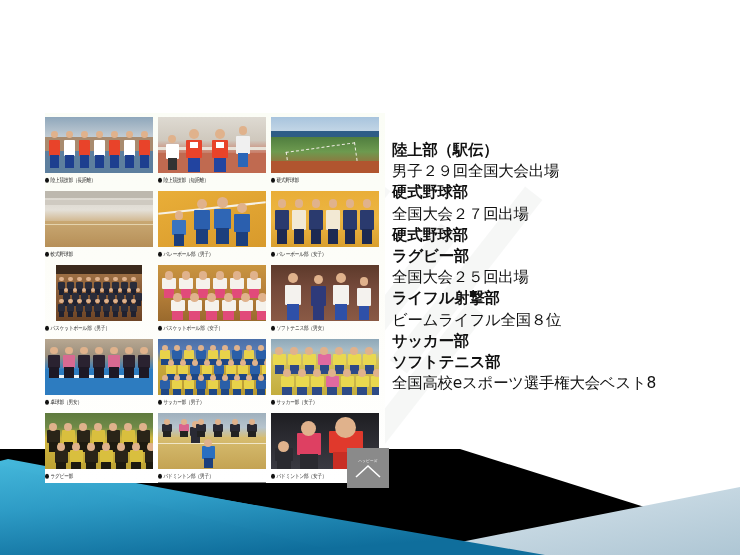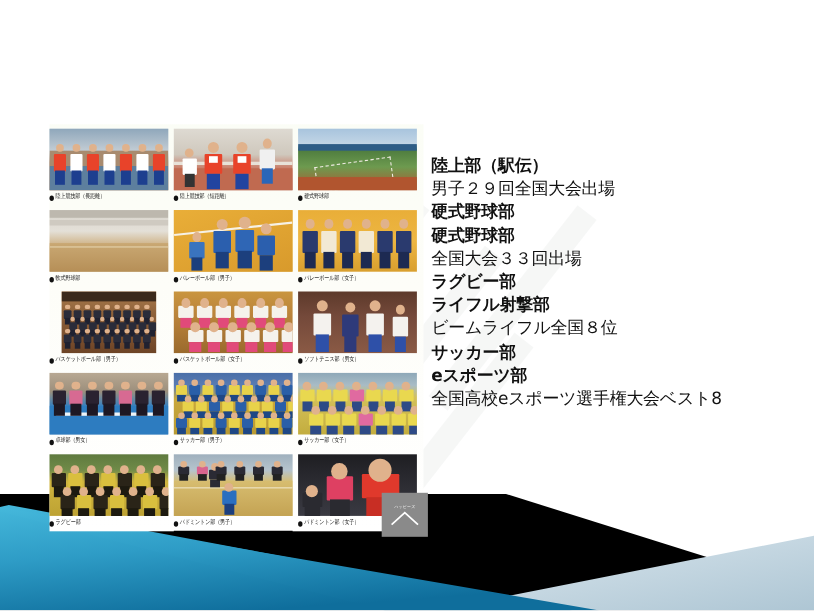--- a/index.html
+++ b/index.html
@@ -717,27 +717,28 @@
     <div class="lg-txt">ハッピーズ</div>
     <svg width="26" height="14" viewBox="0 0 26 14">
       <path d="M1 13 L13 2 L25 13" stroke="#ffffff" stroke-width="1.6" fill="none"></path>
     </svg>
   </div>
 
   <div id="text-col">
       <div class="t-line bold">陸上部（駅伝）</div>
       <div class="t-line">男子２９回全国大会出場</div>
       <div class="t-line bold">硬式野球部</div>
+      <div class="t-line">全国大会２７回出場</div>
       <div class="t-line bold">硬式野球部</div>
-      <div class="t-line">全国大会３３回出場</div>
       <div class="t-line bold">ラグビー部</div>
+      <div class="t-line">全国大会２５回出場</div>
       <div class="t-line bold">ライフル射撃部</div>
       <div class="t-line">ビームライフル全国８位</div>
       <div class="t-line bold">サッカー部</div>
-      <div class="t-line bold">eスポーツ部</div>
+      <div class="t-line bold">ソフトテニス部</div>
       <div class="t-line">全国高校eスポーツ選手権大会ベスト8</div>
     </div>
 
   <svg id="deco" viewBox="0 0 740 130" preserveAspectRatio="none">
     <defs>
       <linearGradient id="tealgrad" x1="0" y1="0" x2="0.45" y2="1">
         <stop offset="0%" stop-color="#45b8db"></stop>
         <stop offset="45%" stop-color="#2e9cc6"></stop>
         <stop offset="100%" stop-color="#0f6e9c"></stop>
       </linearGradient>

